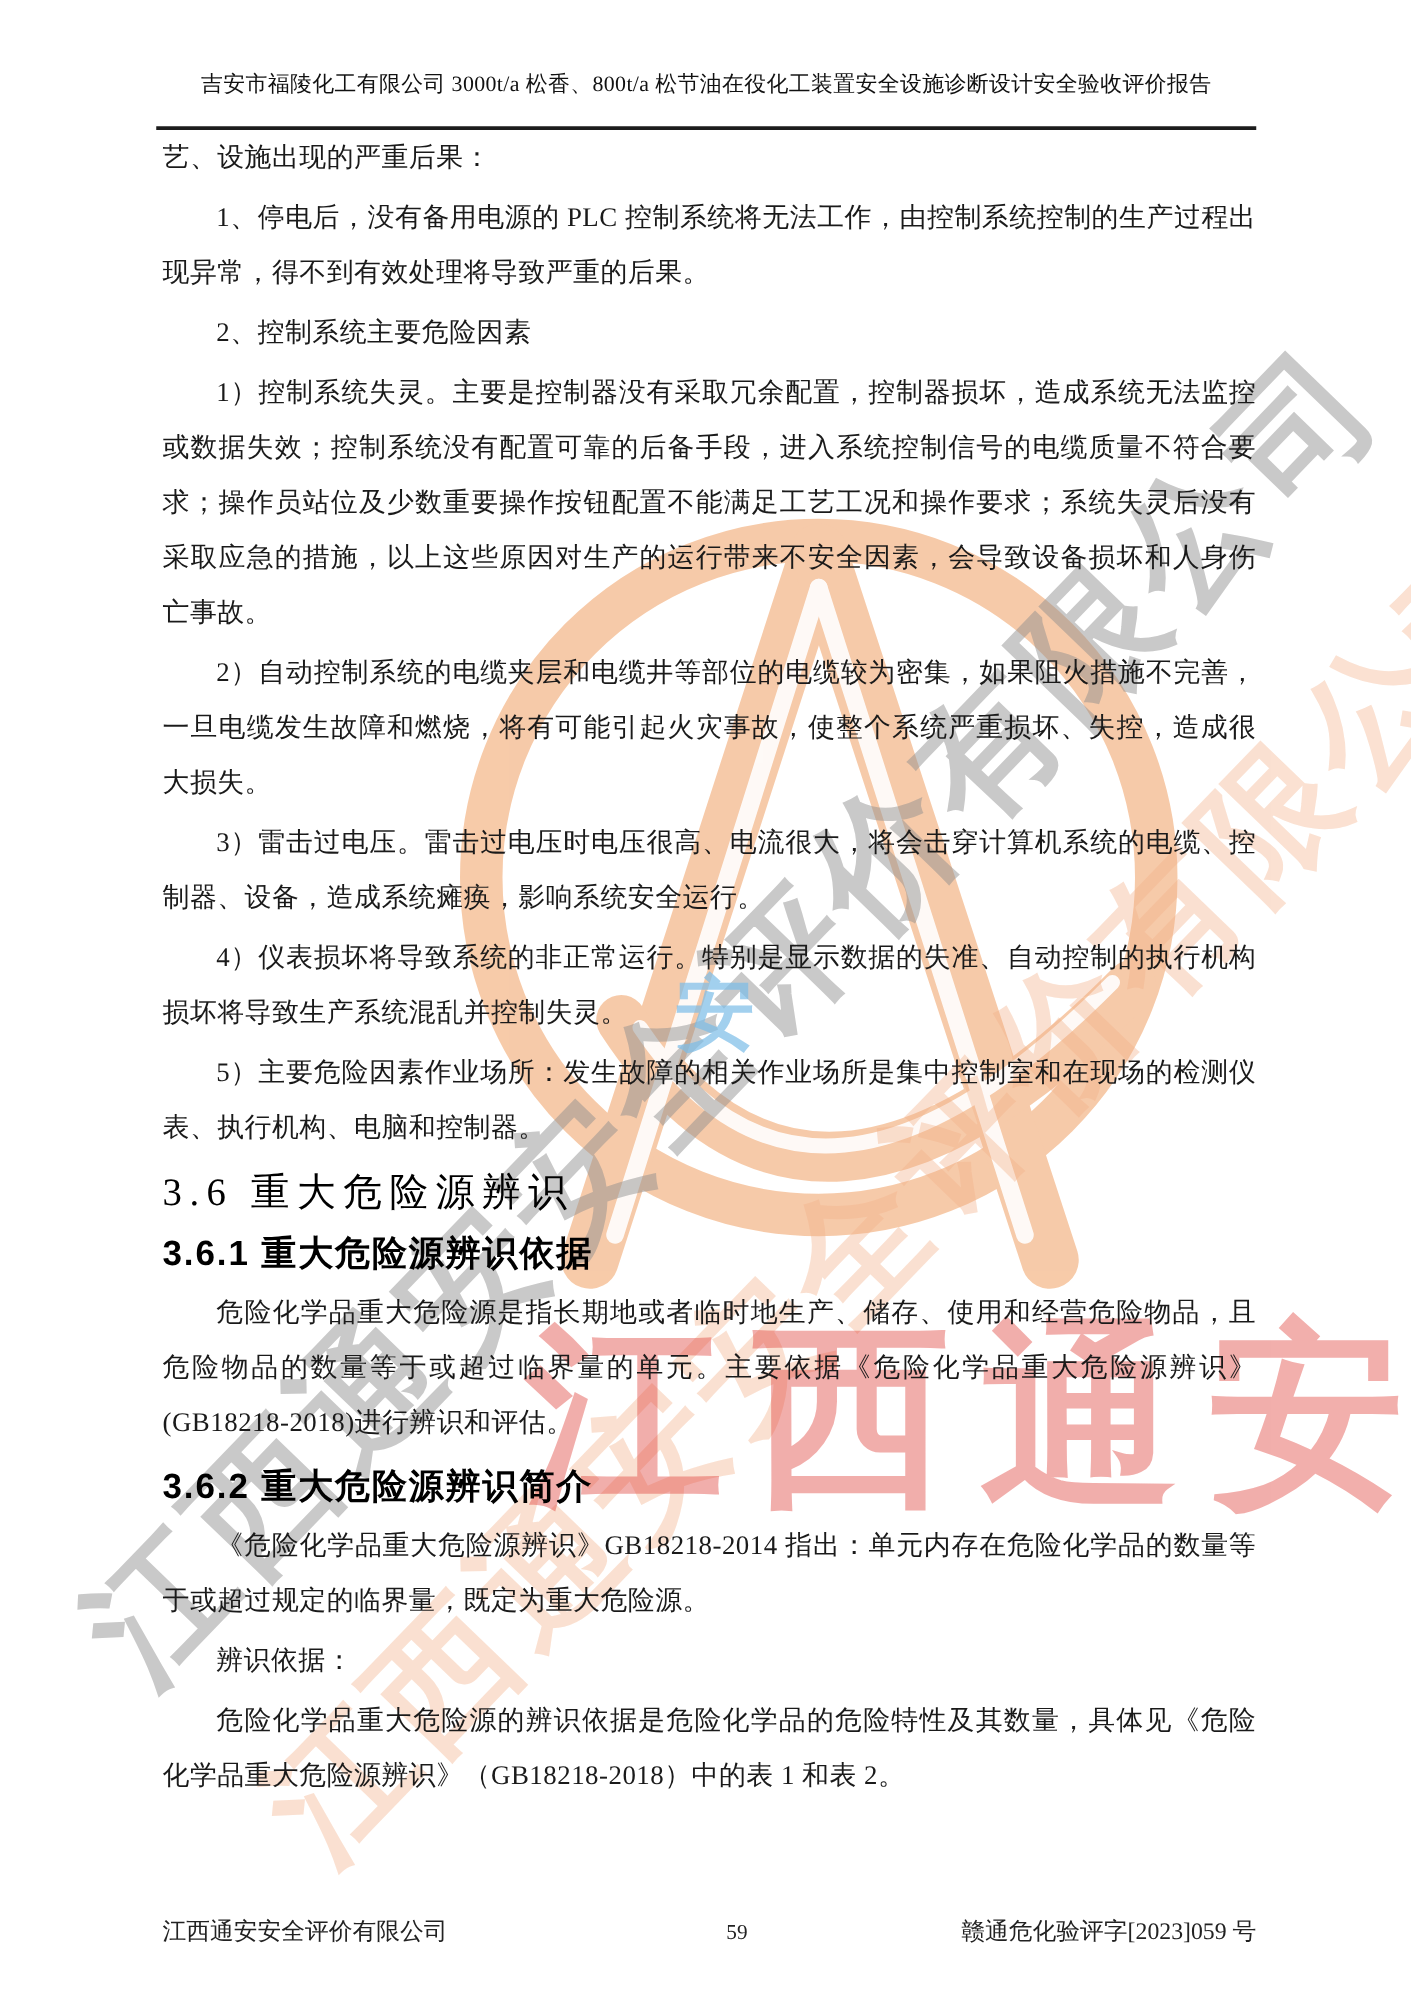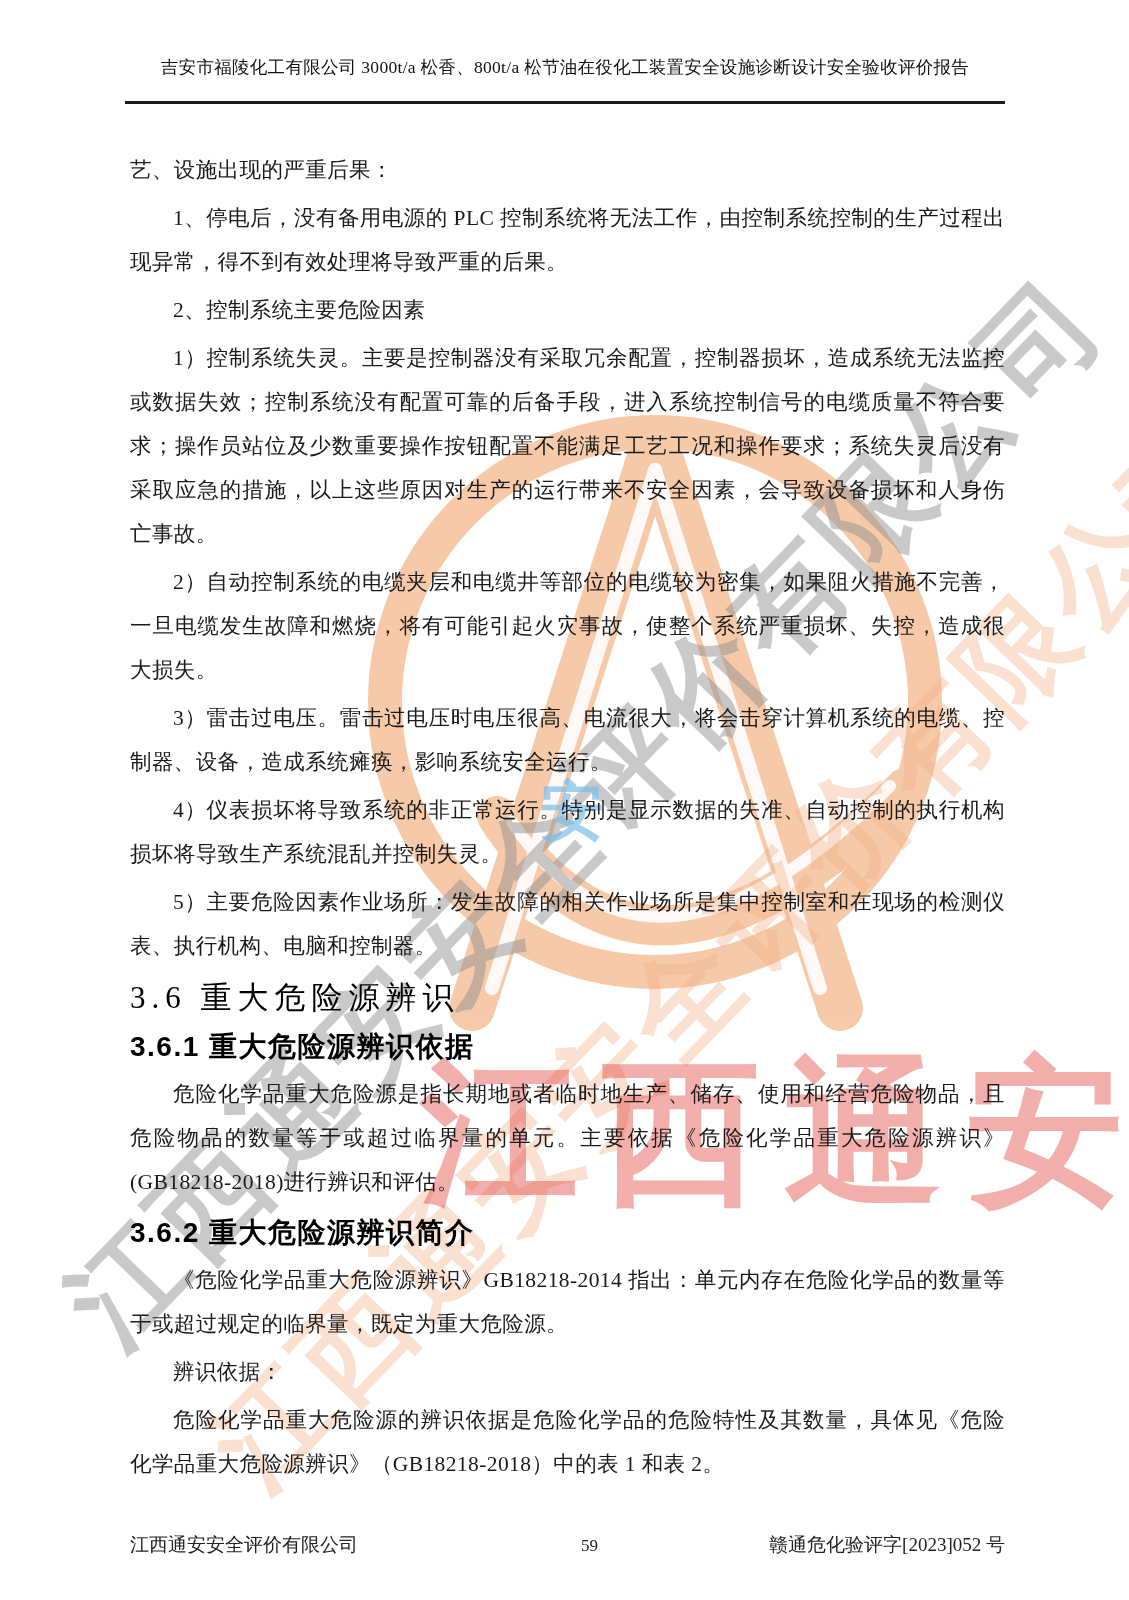--- a/index.html
+++ b/index.html
@@ -58,21 +58,20 @@
     padding-bottom:21px;
     border-bottom:3px solid #1c1c1c;
     text-align:center;
     font-size:17.5px;
     line-height:26px;
     letter-spacing:.3px;
     color:#111;
   }
   .doc-body{
     margin:0 124px 0 130px;
-    padding-top:44px;
     font-size:21.5px;
     line-height:44px;
     letter-spacing:.4px;
     text-align:justify;
   }
   .doc-body p.para{margin:0 0 4px 0;}
   .doc-body p.indent{text-indent:43px;}
   .doc-body h1.h-major{
     margin:10px 0 6px 0;
     font-size:31px;line-height:40px;
@@ -138,16 +137,16 @@
         <p class="para indent">危险化学品重大危险源是指长期地或者临时地生产、储存、使用和经营危险物品，且危险物品的数量等于或超过临界量的单元。主要依据《危险化学品重大危险源辨识》(GB18218-2018)进行辨识和评估。</p>
         <h2 class="h-minor">3.6.2 重大危险源辨识简介</h2>
         <p class="para indent">《危险化学品重大危险源辨识》GB18218-2014 指出：单元内存在危险化学品的数量等于或超过规定的临界量，既定为重大危险源。</p>
         <p class="para indent">辨识依据：</p>
         <p class="para indent">危险化学品重大危险源的辨识依据是危险化学品的危险特性及其数量，具体见《危险化学品重大危险源辨识》（GB18218-2018）中的表 1 和表 2。</p>
       </div>
 
     <div class="doc-footer">
       <span>江西通安安全评价有限公司</span>
       <span class="pageno">59</span>
-      <span>赣通危化验评字[2023]052 号</span>
+      <span>赣通危化验评字[2023]059 号</span>
     </div>
   </div>
 </div>
 
 </body></html>

